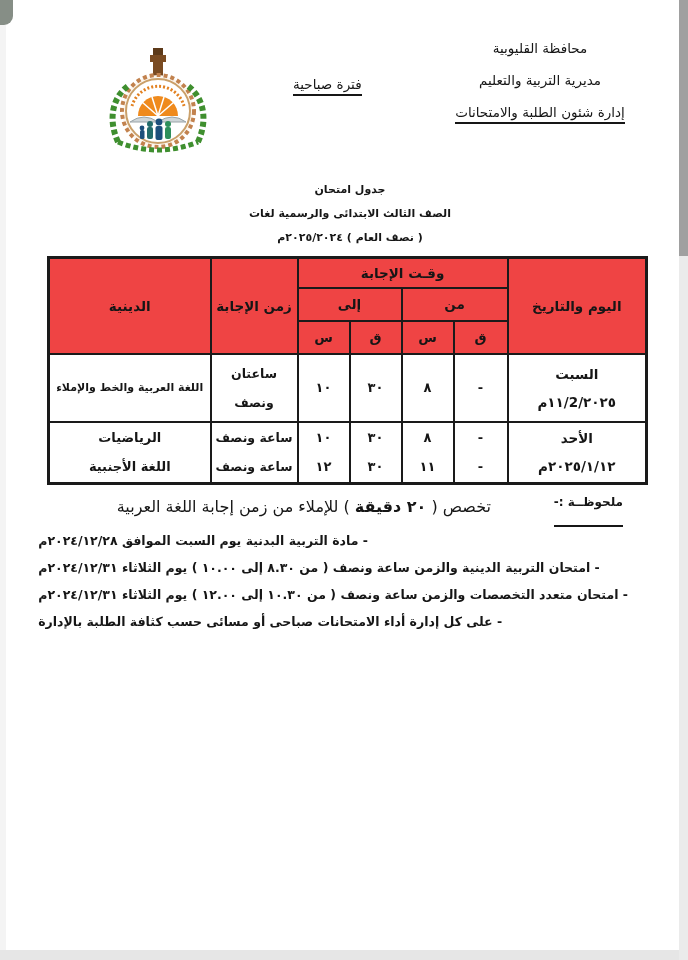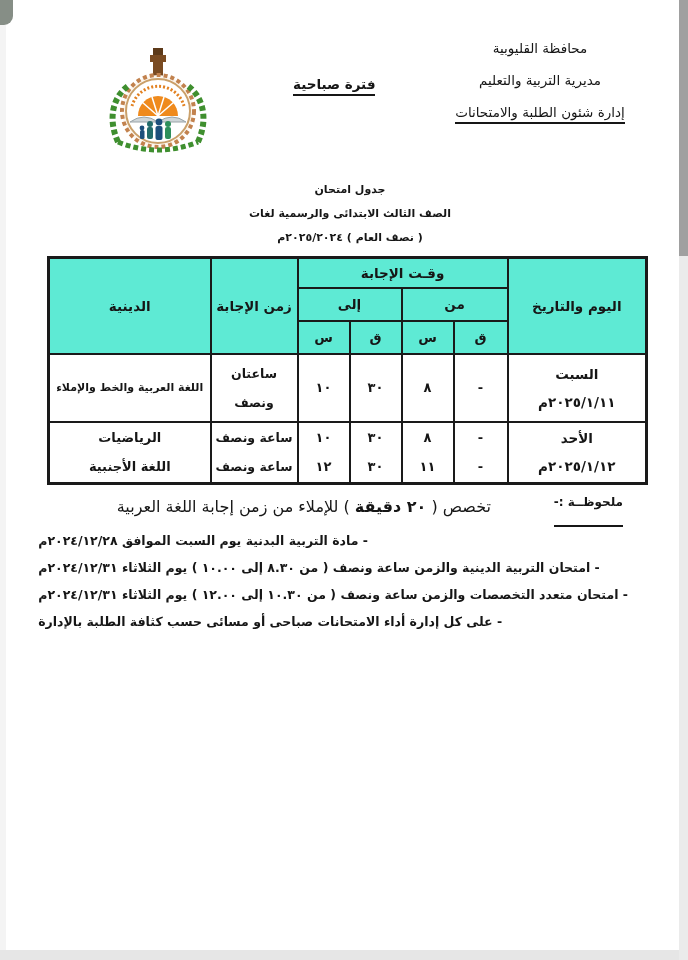--- a/index.html
+++ b/index.html
@@ -10,32 +10,32 @@
   
   .corner-overlay{position:absolute;left:0;top:0;width:13px;height:25px;background:#868e86;border-bottom-right-radius:9px;}
   .left-edge{position:absolute;left:0;top:0;width:6px;height:960px;background:#f4f4f4;}
   .bottom-bar{position:absolute;left:0;bottom:0;width:688px;height:10px;background:#e6e6e6;}
   .scrollbar{position:absolute;right:0;top:0;width:9px;height:960px;background:#ebebeb;}
   .scrollbar-thumb{position:absolute;right:0;top:0;width:9px;height:256px;background:#a0a0a0;}
   
   .org-block{position:absolute;left:452px;top:40px;width:176px;text-align:center;}
   .org-line{font-size:13.5px;font-weight:normal;line-height:16px;margin-bottom:16px;white-space:nowrap;}
   .org-line.underlined span{border-bottom:2px solid #161616;padding-bottom:2px;}
-  .period{position:absolute;left:293px;top:76px;font-size:13.5px;font-weight:bold;
+  .period{position:absolute;left:293px;top:76px;font-size:13.5px;font-weight:normal;
           border-bottom:2px solid #161616;padding-bottom:2px;white-space:nowrap;}
   .logo-box{position:absolute;left:106px;top:44px;width:104px;height:112px;}
   
   .title-block{position:absolute;left:180px;top:178px;width:340px;text-align:center;}
   .title-line{font-size:11px;font-weight:bold;line-height:24px;white-space:nowrap;}
   
   .exam-table{position:absolute;left:47px;top:256px;border-collapse:collapse;table-layout:fixed;width:598px;direction:rtl;}
   .exam-table td,.exam-table th{border:2px solid #1a1a1a;text-align:center;vertical-align:middle;
       font-weight:bold;white-space:pre-line;padding:0;}
   .exam-table{border:3px solid #1a1a1a;}
-  .exam-table th{background:#5eead4;font-size:13.5px;}
+  .exam-table th{background:#ef4444;font-size:13.5px;}
   .h-row1{height:30px;}.h-row2{height:33px;}.h-row3{height:33px;}
   .b-row1{height:68px;}.b-row2{height:62px;}
   .cell-day{font-size:13.5px;line-height:28px;}
   .cell-num{font-size:13px;line-height:29px;}
   .cell-dur{font-size:12.5px;text-align:right;padding-right:3px;line-height:29px;}
   .cell-sub{font-size:13px;line-height:29px;}
   .cell-sub.small{font-size:11px;}
   
   .note-label{position:absolute;right:65px;top:495px;font-size:12px;font-weight:bold;
       border-bottom:2px solid #161616;padding-bottom:16px;white-space:nowrap;}
@@ -125,21 +125,21 @@
         <th colspan="2">إلى</th>
       </tr>
       <tr class="h-row3">
         <th>ق</th>
         <th>س</th>
         <th>ق</th>
         <th>س</th>
       </tr>
       <tr class="b-row1">
         <td class="cell-day">السبت
-٢٠٢٥/١/١١م</td>
+٢٠٢٥/2/١١م</td>
         <td class="cell-num">-</td>
         <td class="cell-num">٨</td>
         <td class="cell-num">٣٠</td>
         <td class="cell-num">١٠</td>
         <td class="cell-dur">ساعتان ونصف</td>
         <td class="cell-sub small">اللغة العربية والخط والإملاء</td>
       </tr>
       <tr class="b-row2">
         <td class="cell-day">الأحد
 ٢٠٢٥/١/١٢م</td>

